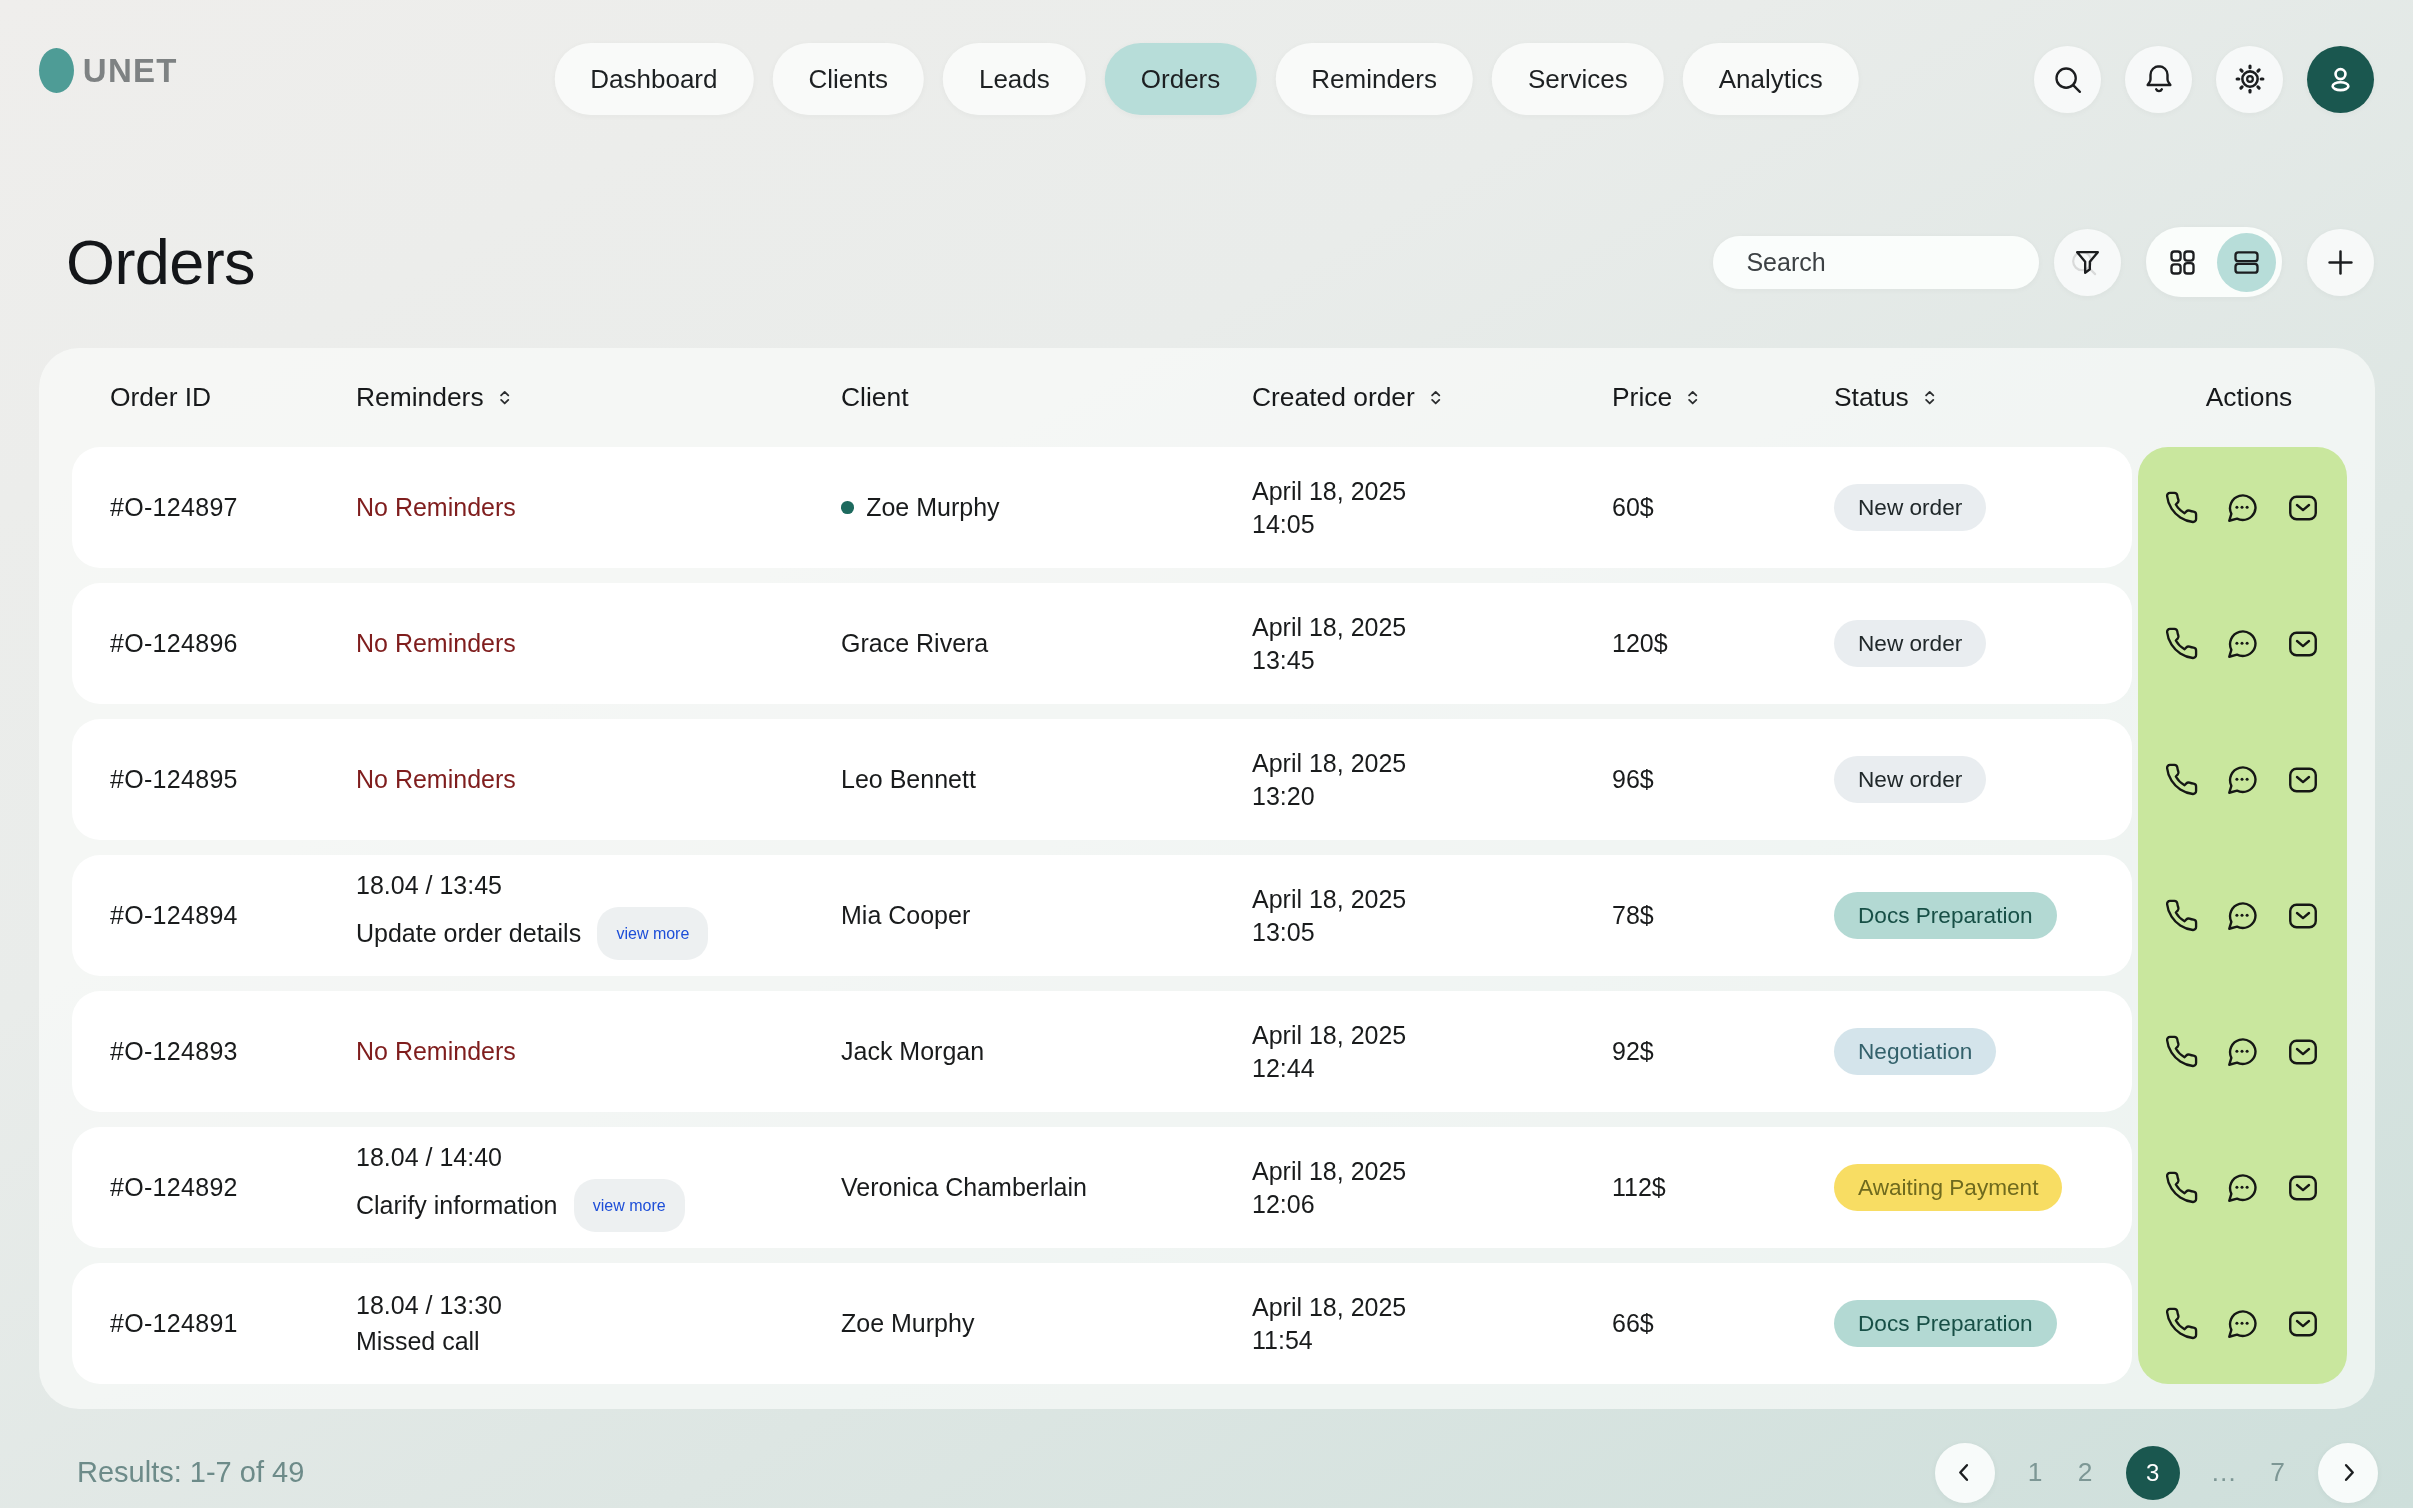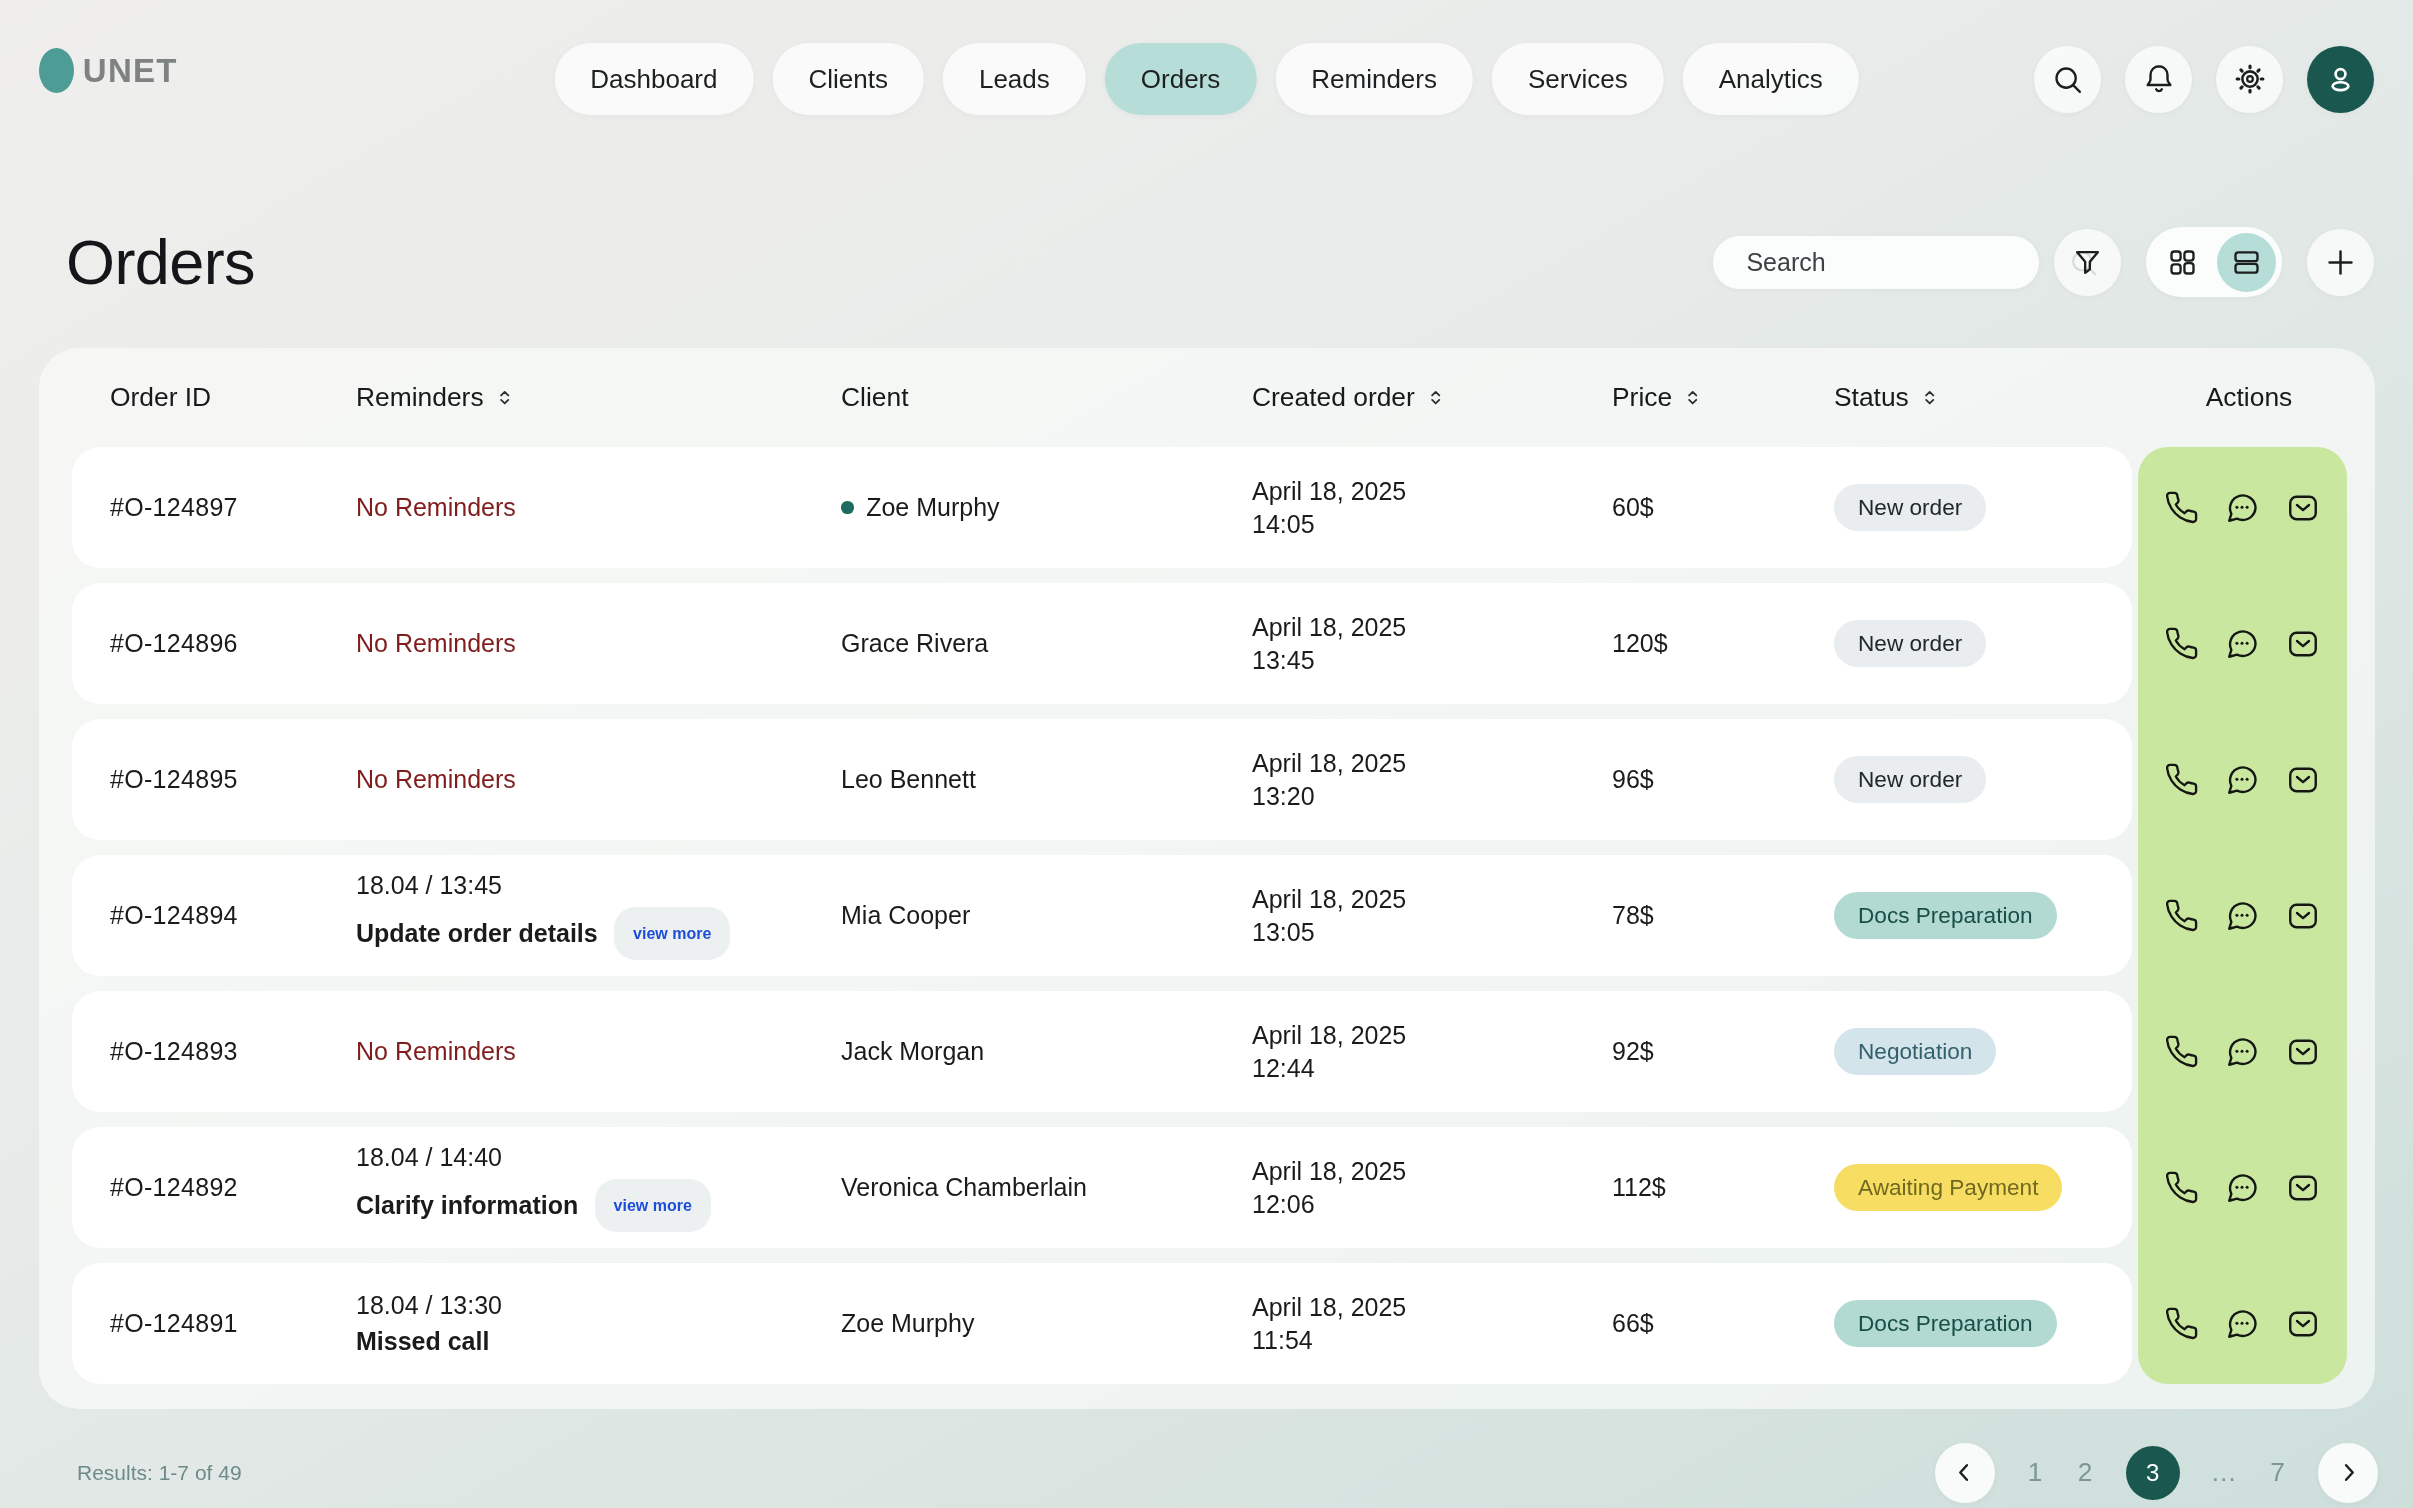--- a/index.html
+++ b/index.html
@@ -73,40 +73,40 @@
     flex:1; background:#ffffff; border-radius:28px; display:grid;
     grid-template-columns:246px 485px 411px 360px 222px 1fr;
     align-items:center; padding-left:38px;
   }
   .row-actions { width:209px; display:flex; align-items:center; justify-content:center; gap:25px; }
   .action-btn { cursor:pointer; display:flex; }
   .cell { font-size:25px; color:#191b1c; }
   .order-id { letter-spacing:0.3px; }
   .no-rem { color:#7f1d1d; }
   .rem-line1 { font-size:25px; margin-bottom:7.5px; }
-  .rem-line2 { font-size:25px; display:flex; align-items:center; gap:16.3px;font-weight:bold; }
+  .rem-line2 { font-size:25px; display:flex; align-items:center; gap:16.3px; }
   .view-more {
     background:#edf0f1; border-radius:21.4px; height:53px; padding:0 19px;
     display:inline-flex; align-items:center; font-size:16px; color:#1d4ed8; cursor:pointer; white-space:nowrap;
   }
   .client-cell { display:flex; align-items:center; gap:12.6px; }
   .client-dot { width:12.6px; height:12.6px; border-radius:50%; background:#1d6a5e; flex:0 0 auto; }
   .date-line { line-height:33px; }
   .badge {
     display:inline-flex; align-items:center; height:47px; padding:0 24px; border-radius:25px;
     font-size:22.6px; font-weight:500; white-space:nowrap;
   }
   .badge.gray   { background:#e9edf0; color:#20282a; }
   .badge.teal   { background:#b3d9d3; color:#174f46; }
   .badge.blue   { background:#d4e4eb; color:#33616b; }
   .badge.yellow { background:#f8dd63; color:#6f6a1e; }
 
   
   .footer { position:absolute; top:1438px; left:77px; right:35px; height:69px; display:flex; align-items:center; justify-content:space-between; }
-  .results { font-size:21px; color:#6d8b89; }
+  .results { font-size:29px; color:#6d8b89; }
   .pagination { display:flex; align-items:center; gap:31px; }
   .page-num { font-size:26.4px; color:#7d9795; cursor:pointer; min-width:19px; text-align:center; }
   .page-num.ellipsis { cursor:default; }
   .page-num.active {
     width:54px; height:54px; border-radius:50%; background:#1a574f; color:#ffffff;
     display:flex; align-items:center; justify-content:center; font-size:24px; min-width:0;
   }
   .page-arrow {
     width:60px; height:60px; border-radius:50%; background:rgba(252,254,253,.9);
     display:flex; align-items:center; justify-content:center; cursor:pointer;

